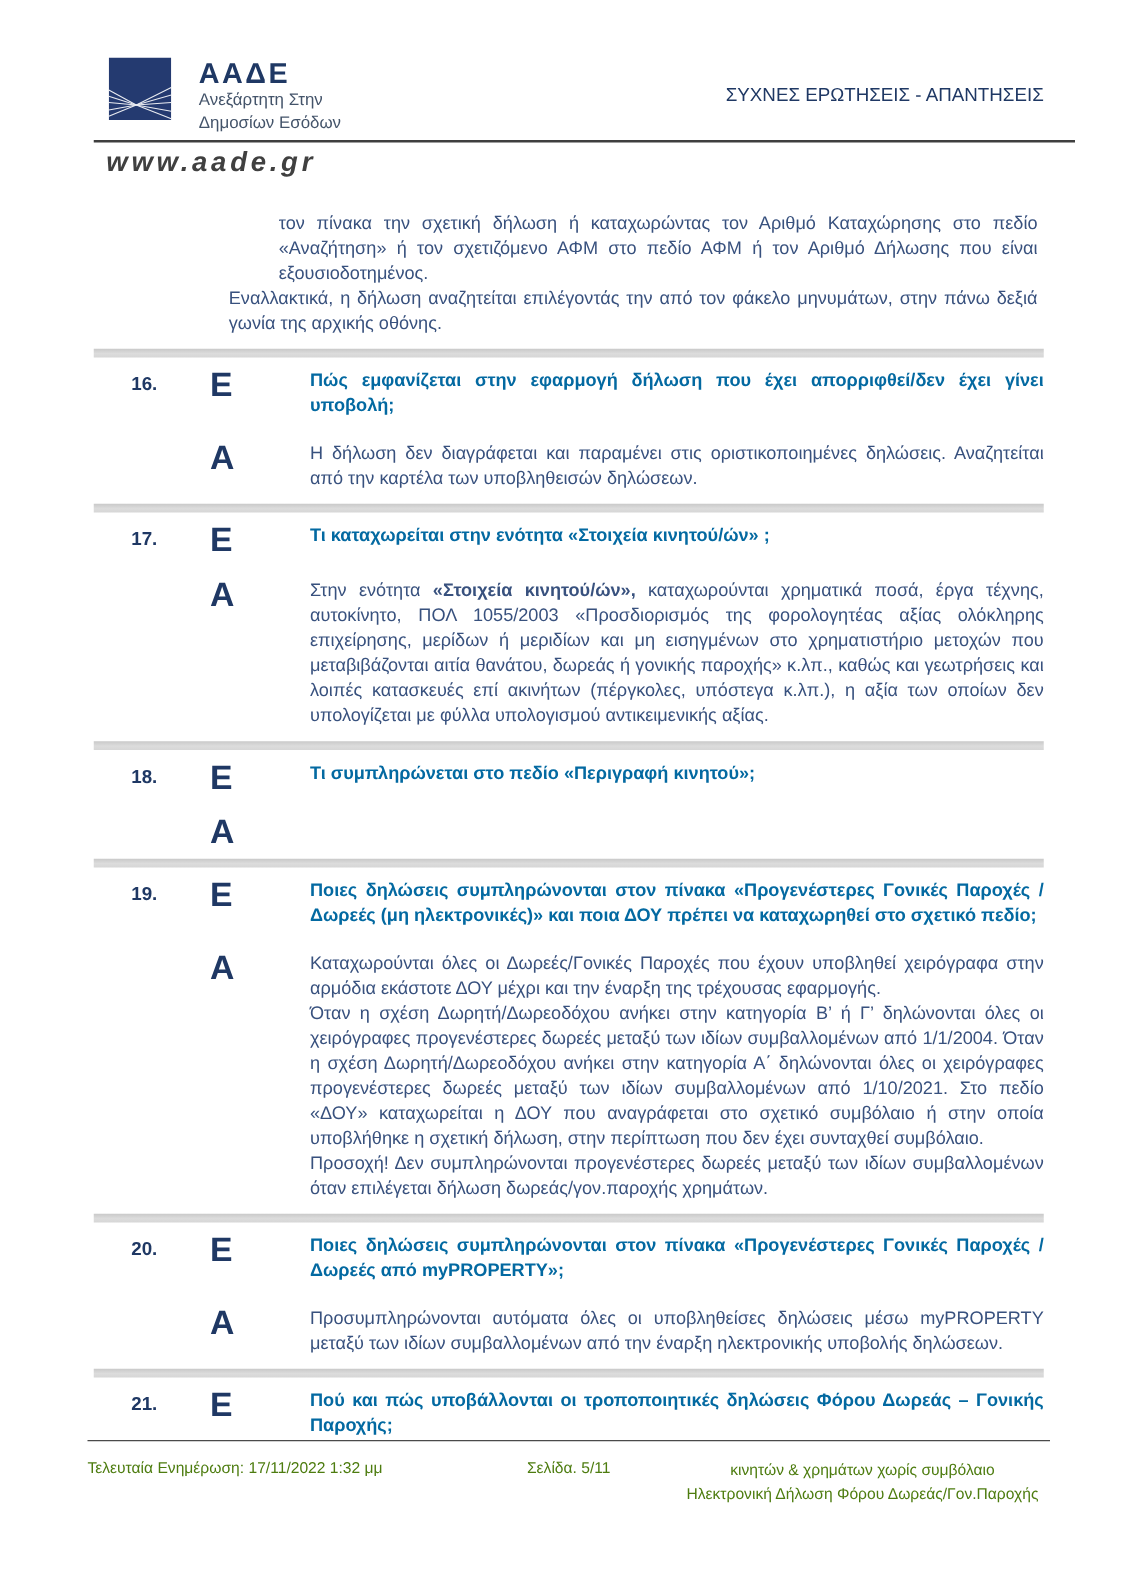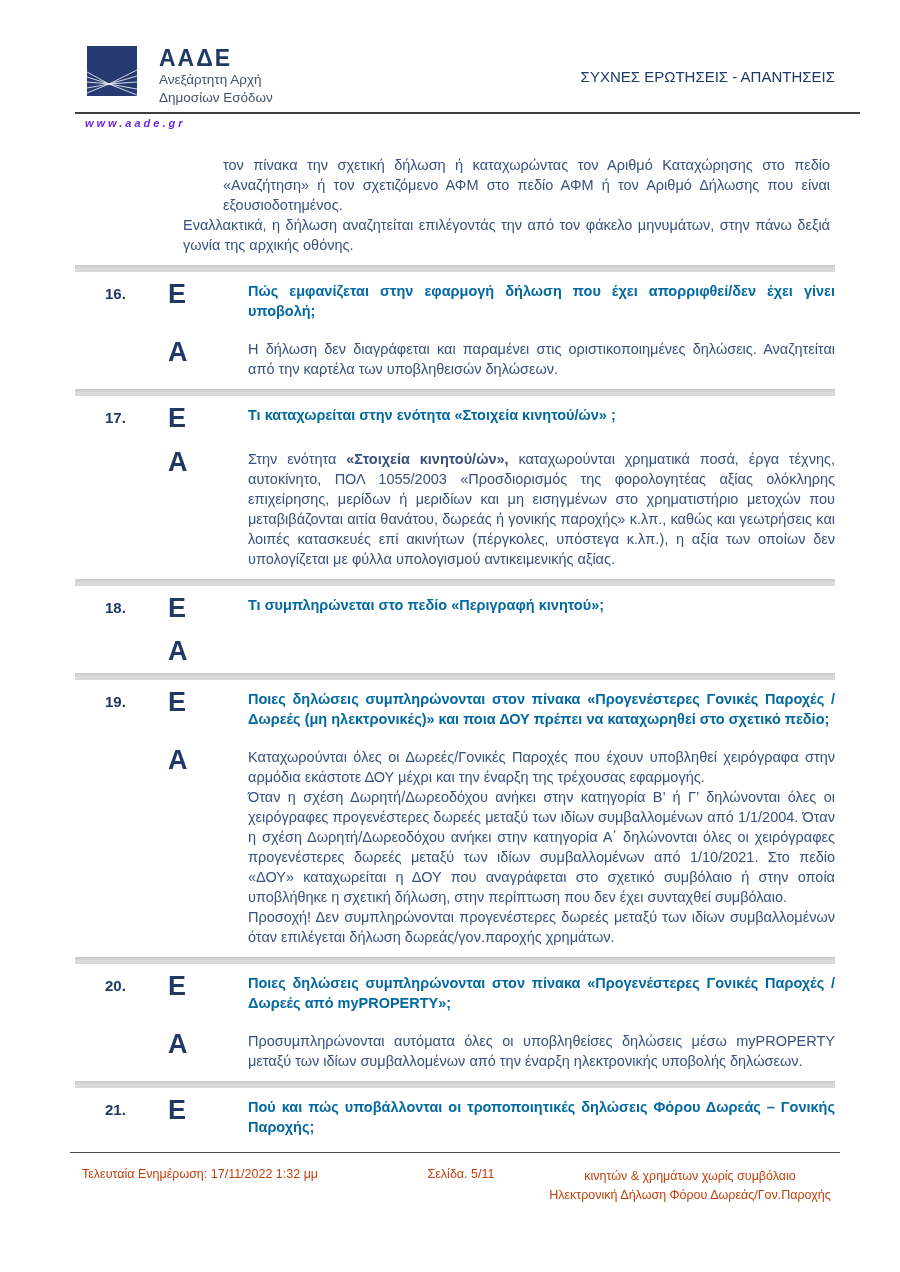--- a/index.html
+++ b/index.html
@@ -9,40 +9,40 @@
     padding:46px 65px 0 75px;overflow:hidden;
   }
   
   .logo-row{display:flex;align-items:flex-start;}
   .logo-mark{width:50px;height:56px;flex:none;margin-left:12px;}
   .logo-text{margin-left:22px;}
   .brand{font-size:23px;font-weight:bold;color:#1F3864;letter-spacing:2px;line-height:1.1;}
   .brand-sub{font-size:13.5px;color:#44546A;line-height:1.3;}
   .header-title{margin-left:auto;padding-top:22px;font-size:15px;font-weight:normal;color:#1F3864;white-space:nowrap;}
   .header-rule{border-top:2px solid #3f3f3f;margin-top:6px;width:calc(100% + 25px);}
-  .website{margin-top:3px;margin-left:10px;font-size:11px;font-style:italic;font-weight:bold;color:#6d28d9;letter-spacing:3px;}
+  .website{margin-top:3px;margin-left:10px;font-size:22px;font-style:italic;font-weight:bold;color:#404040;letter-spacing:3px;}
   
   main{padding-left:30px;margin-top:24px;}
   .intro{margin-top:26px;margin-left:78px;margin-right:5px;font-size:14.5px;line-height:1.38;color:#38517E;text-align:justify;}
   .intro p{margin:0;}
   .intro .indented{padding-left:40px;}
   .divider{height:7px;width:760px;margin:10px 0 9px -30px;background:linear-gradient(180deg,#c9c9c9 0%,#dcdcdc 55%,#d6d6d6 100%);}
   .qa .row{display:grid;grid-template-columns:63px 80px 1fr;align-items:start;}
   .q-row{margin-bottom:18px;}
   .a-row{margin-bottom:10px;}
   .num{font-size:15px;font-weight:bold;color:#1F3864;padding-top:4px;}
   .letter{font-size:27px;font-weight:bold;color:#1F3864;line-height:0.9;padding-top:1px;}
   .text{font-size:14.5px;line-height:1.38;text-align:justify;color:#38517E;}
   .q-text{font-weight:bold;color:#0369a1;}
   .a-text p{margin:0;}
   .bold{font-weight:bold;}
   
   .footer{position:absolute;left:70px;right:60px;top:1152px;}
   .footer-rule{border-top:1.4px solid #4a4a4a;}
-  .footer-row{display:flex;align-items:flex-start;justify-content:space-between;margin-top:14px;font-size:12.5px;color:#c2410c;margin-left:12px;}
+  .footer-row{display:flex;align-items:flex-start;justify-content:space-between;margin-top:14px;font-size:12.5px;color:#4d7c0f;}
   .footer-left{width:300px;white-space:nowrap;}
   .footer-center{white-space:nowrap;}
   .footer-right{width:300px;text-align:center;line-height:1.55;}
 </style>
 </head>
 <body>
 
 <div class="page">
 
   <header>
@@ -59,21 +59,21 @@
             <line x1="22" y1="38" x2="50" y2="24"></line>
             <line x1="22" y1="38" x2="50" y2="30"></line>
             <line x1="22" y1="38" x2="50" y2="36"></line>
             <line x1="22" y1="38" x2="50" y2="43"></line>
             <line x1="22" y1="38" x2="50" y2="49"></line>
           </g>
         </svg>
       </div>
       <div class="logo-text">
         <div class="brand">ΑΑΔΕ</div>
-        <div class="brand-sub">Ανεξάρτητη Αρχή</div>
+        <div class="brand-sub">Ανεξάρτητη Στην</div>
         <div class="brand-sub">Δημοσίων Εσόδων</div>
       </div>
       <div class="header-title">ΣΥΧΝΕΣ ΕΡΩΤΗΣΕΙΣ - ΑΠΑΝΤΗΣΕΙΣ</div>
     </div>
     <div class="header-rule"></div>
     <div class="website">www.aade.gr</div>
   </header>
 
   <main>
     <section class="intro">

